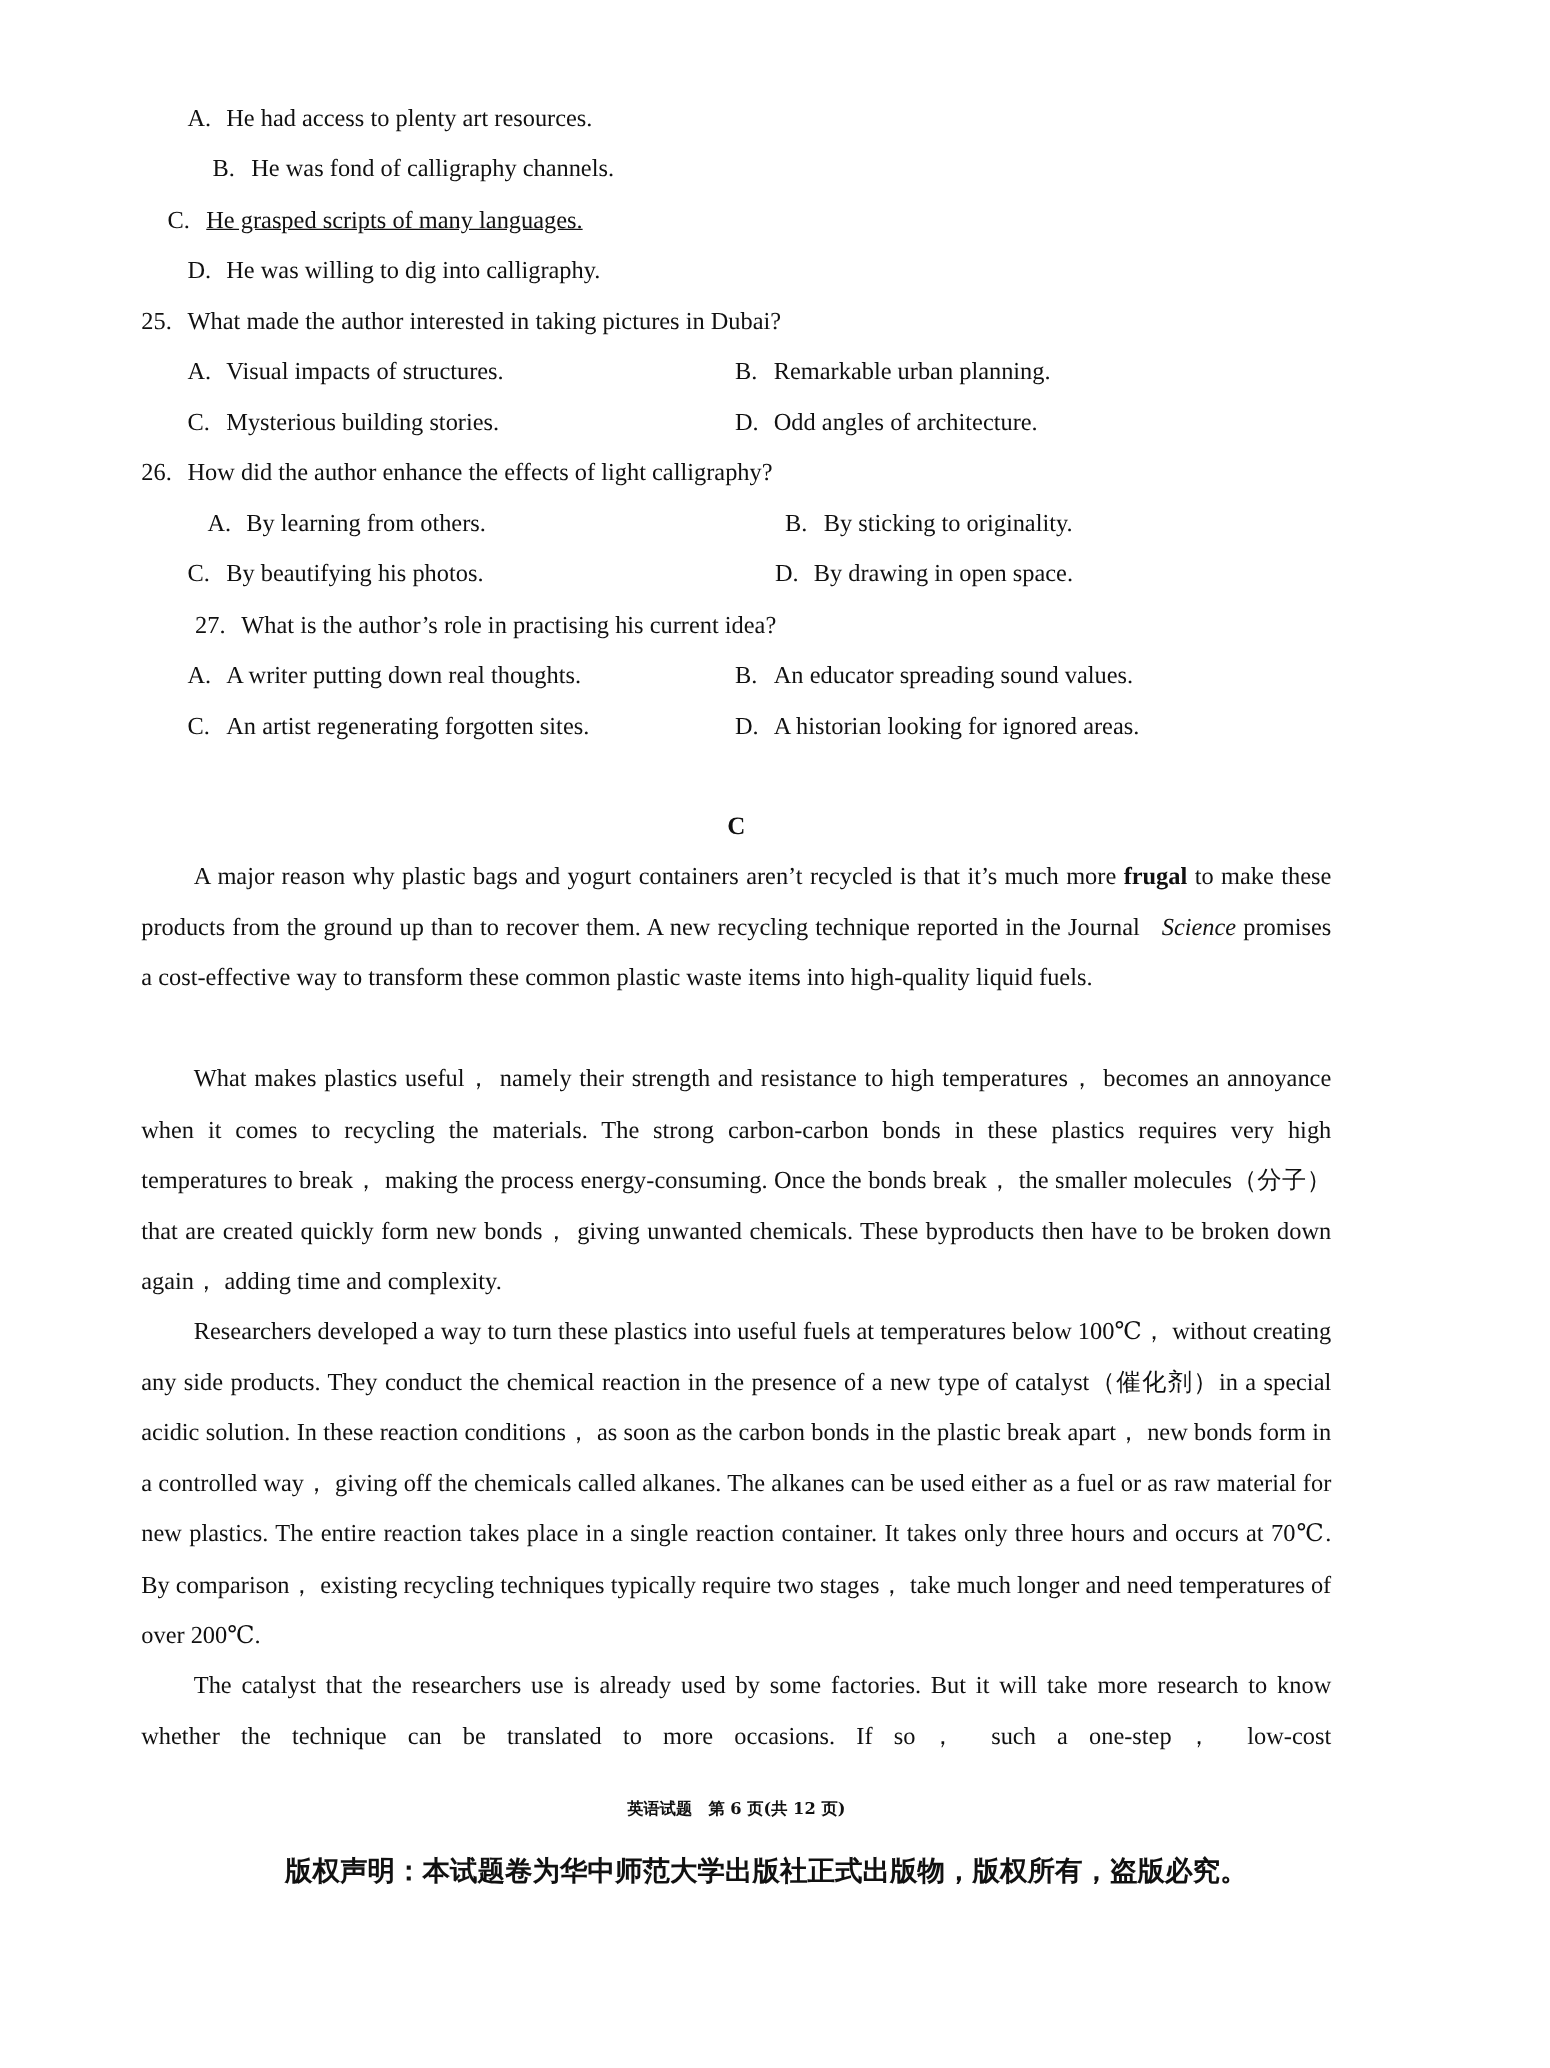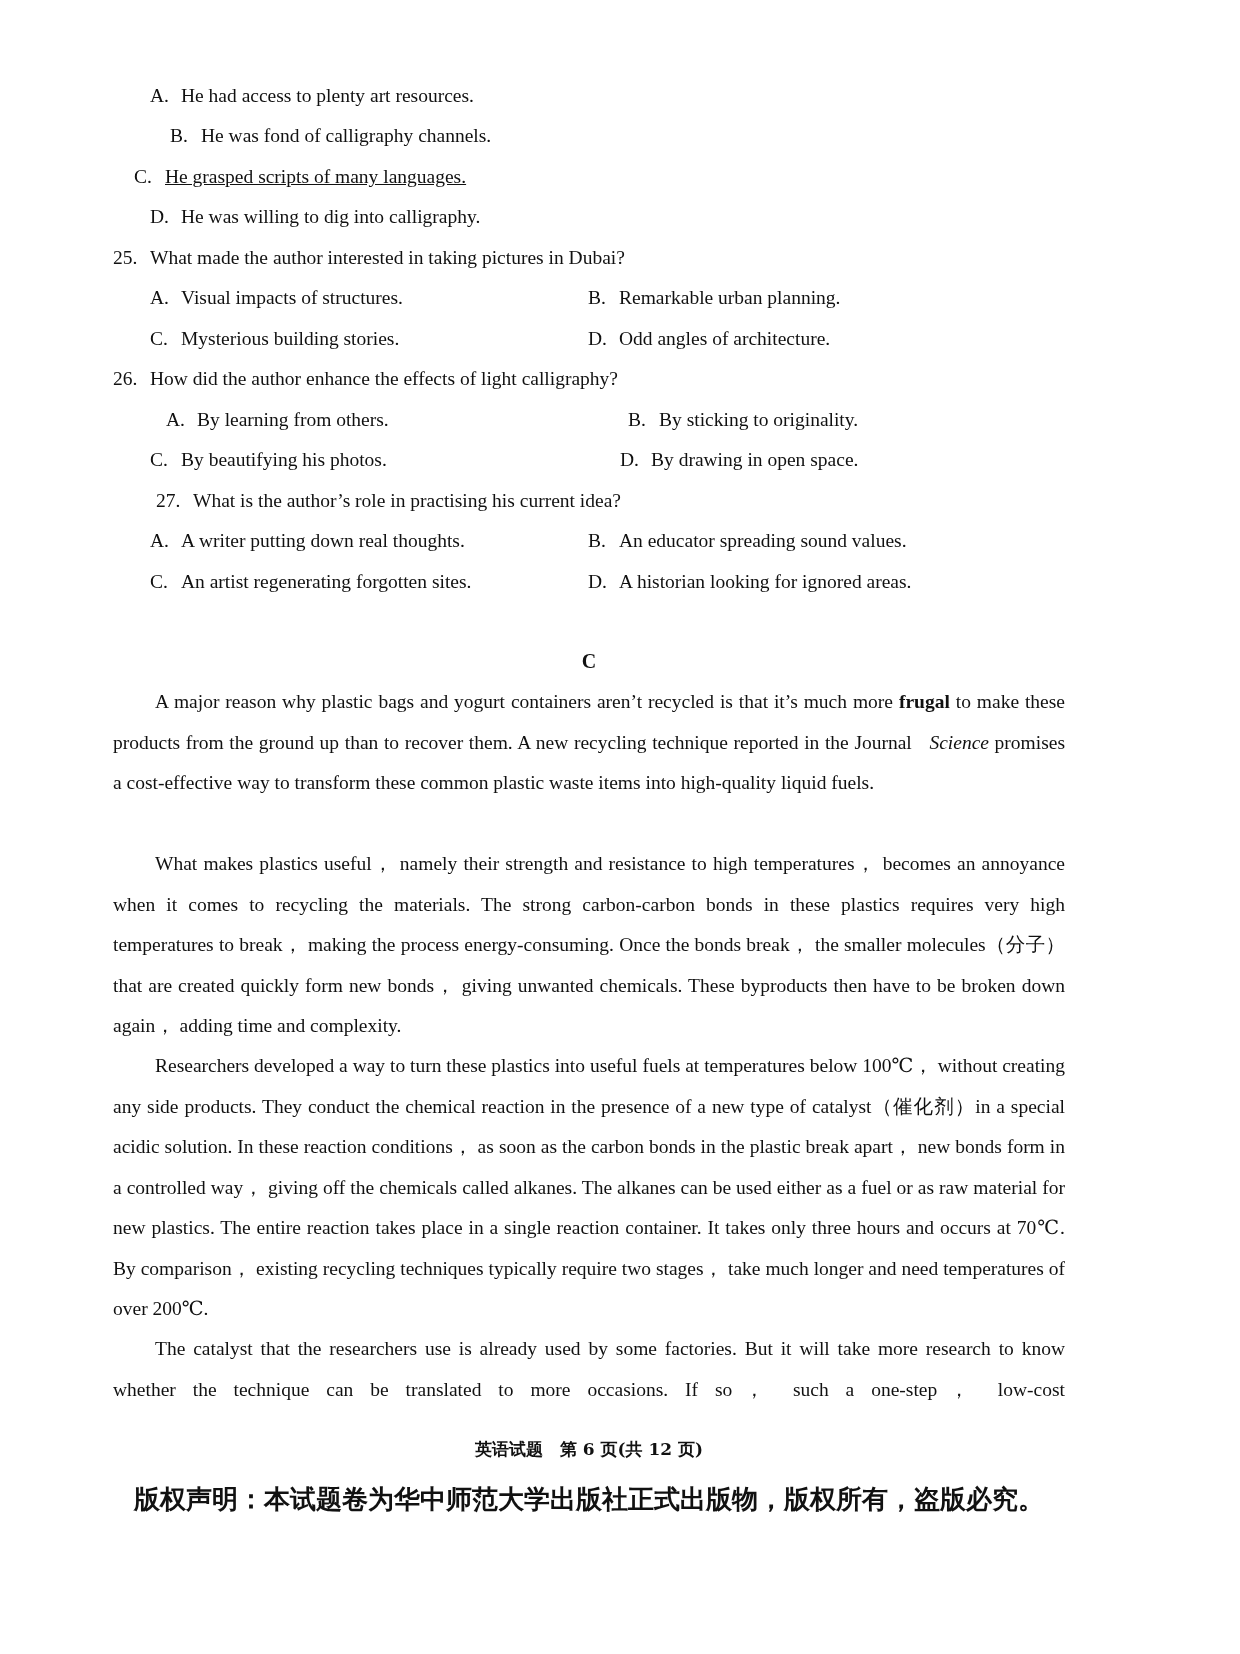--- a/index.html
+++ b/index.html
@@ -54,33 +54,34 @@
       font-weight: bold;
       text-underline-offset: 3px;
     }
     .italic { font-style: italic; margin-left: 12px; }
     .footer-page {
       position: absolute;
       top: 1438px;
       left: 0;
       width: 1178px;
       text-align: center;
-      font-size: 17px;
+      font-size: 13px;
       font-weight: bold;
       font-family: "DejaVu Serif", serif;
     }
     .footer-copyright {
       position: absolute;
       top: 1482px;
       left: 0;
       width: 1178px;
       text-align: center;
-      font-size: 26px;
+      font-size: 22px;
       font-weight: bold;
       font-family: "DejaVu Sans", sans-serif;
+      padding-left: 24px;
     }
   </style>
 </head>
 <body>
 
 <div class="line" style="top:84px; left:150px;">
   <span class="opt-label">A.</span><span>He had access to plenty art resources.</span>
 </div>
 <div class="line" style="top:124px; left:150px;margin-left:20px;">
   <span class="opt-label">B.</span><span>He was fond of calligraphy channels.</span>

